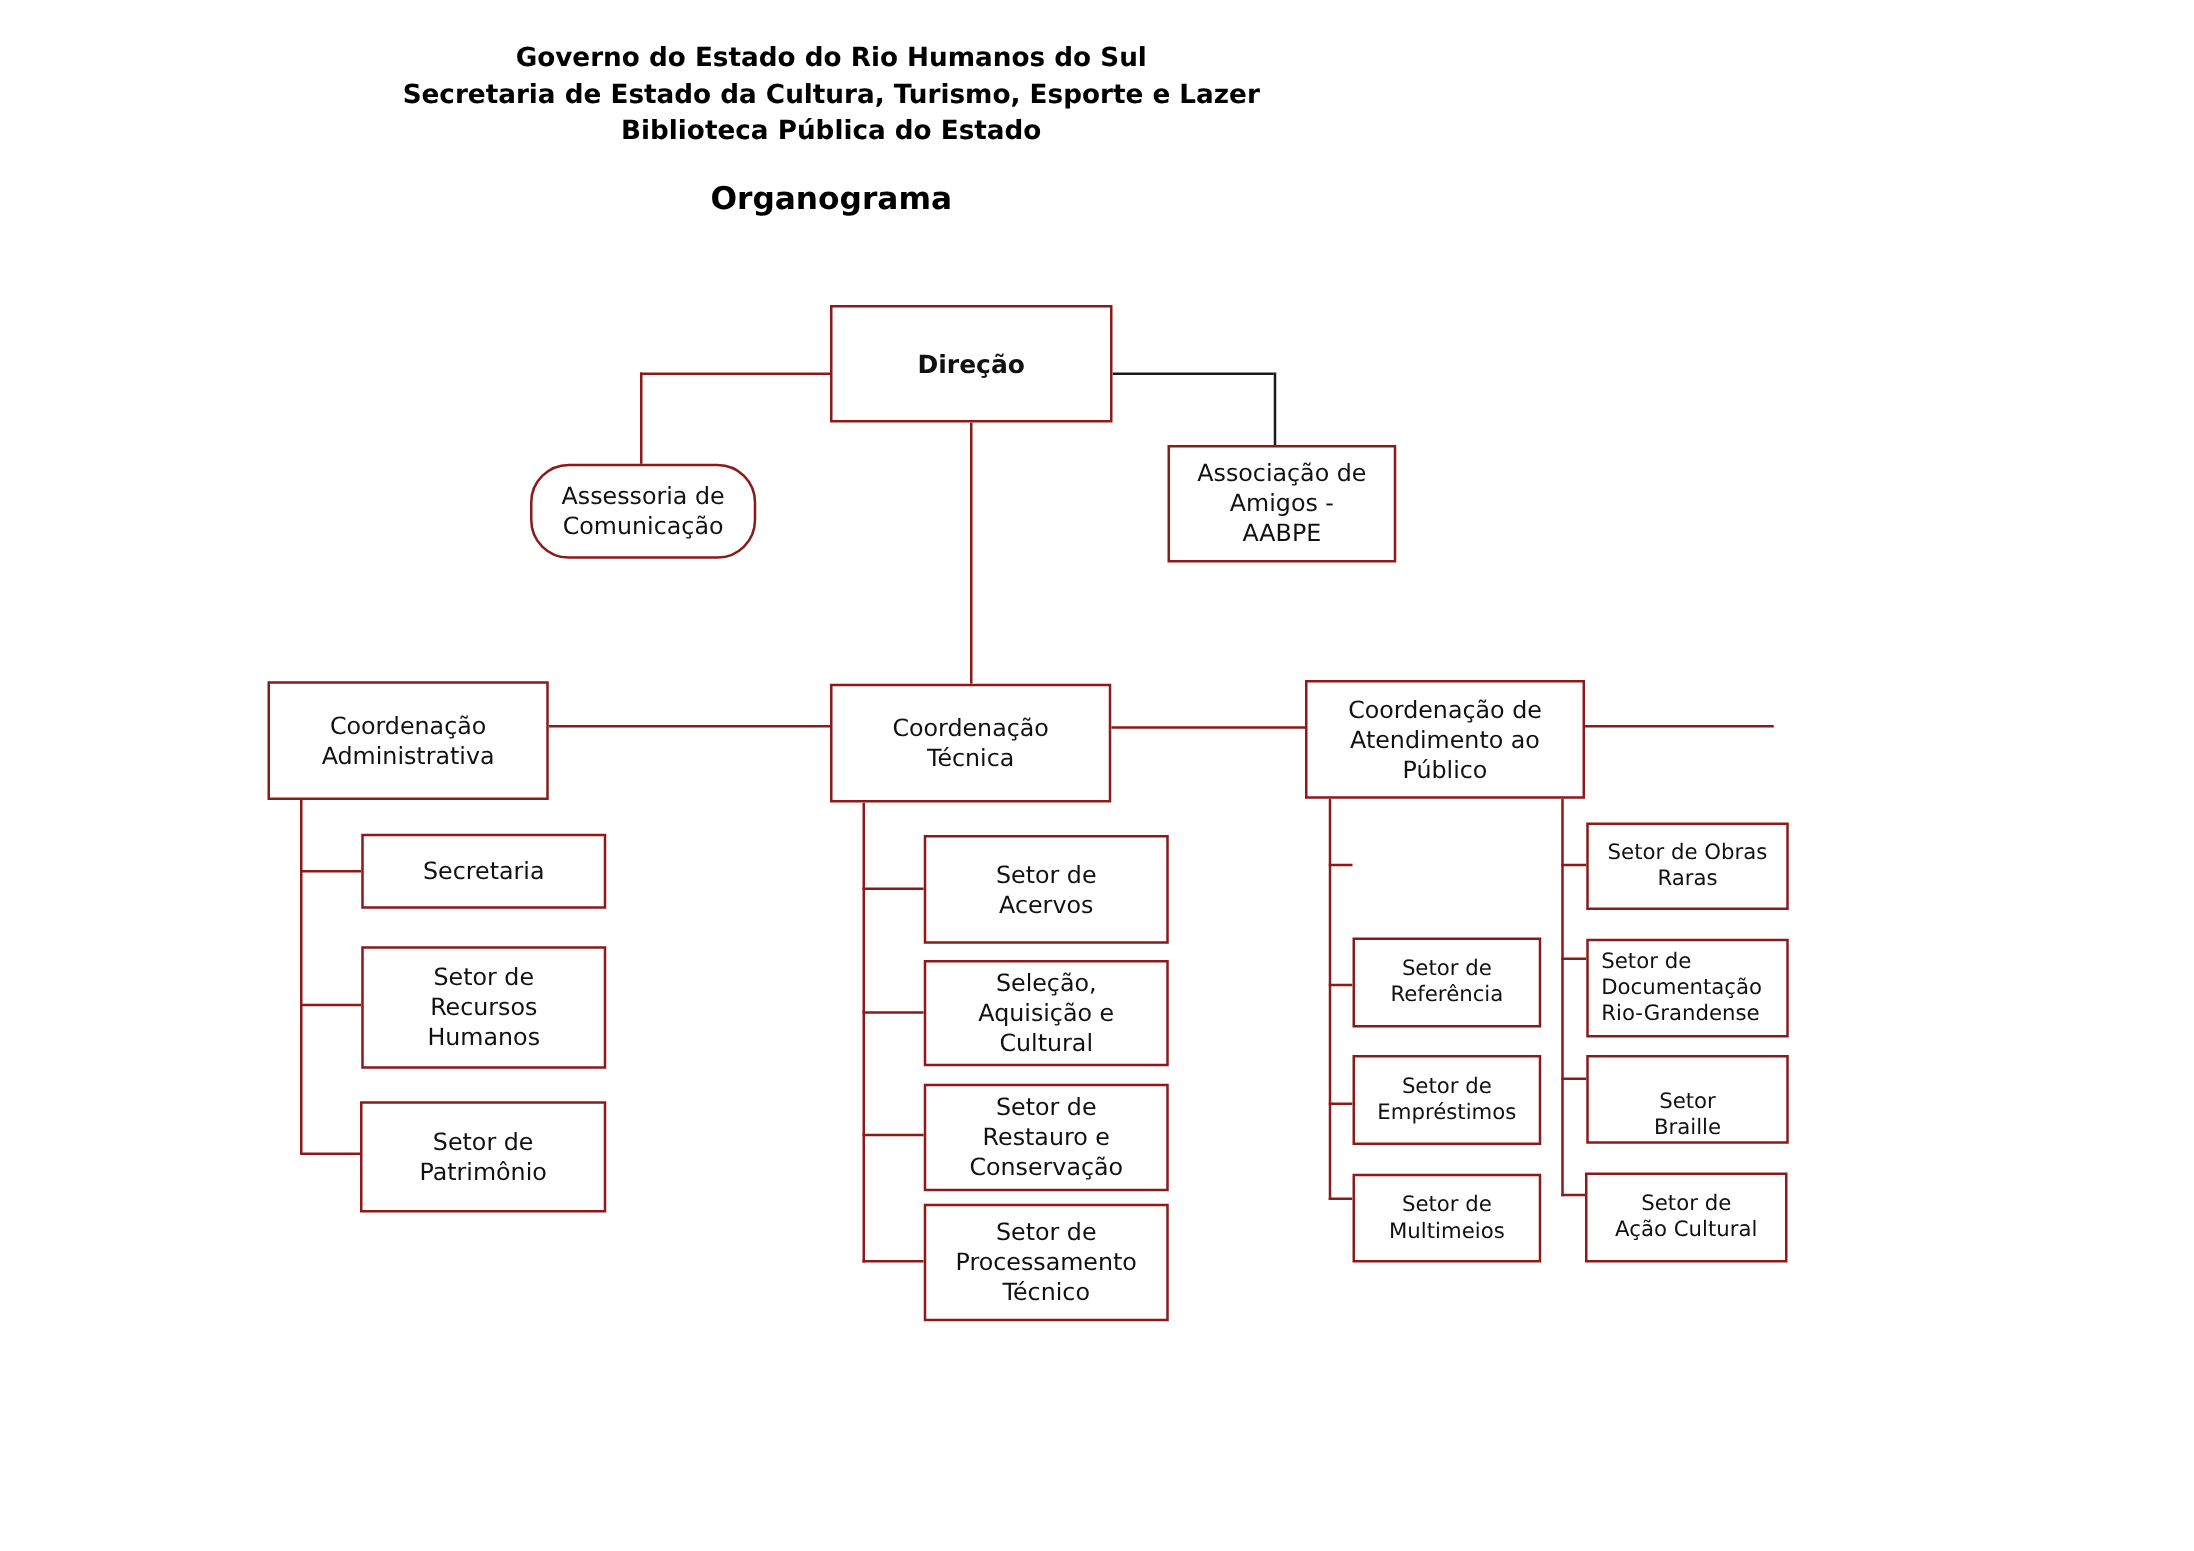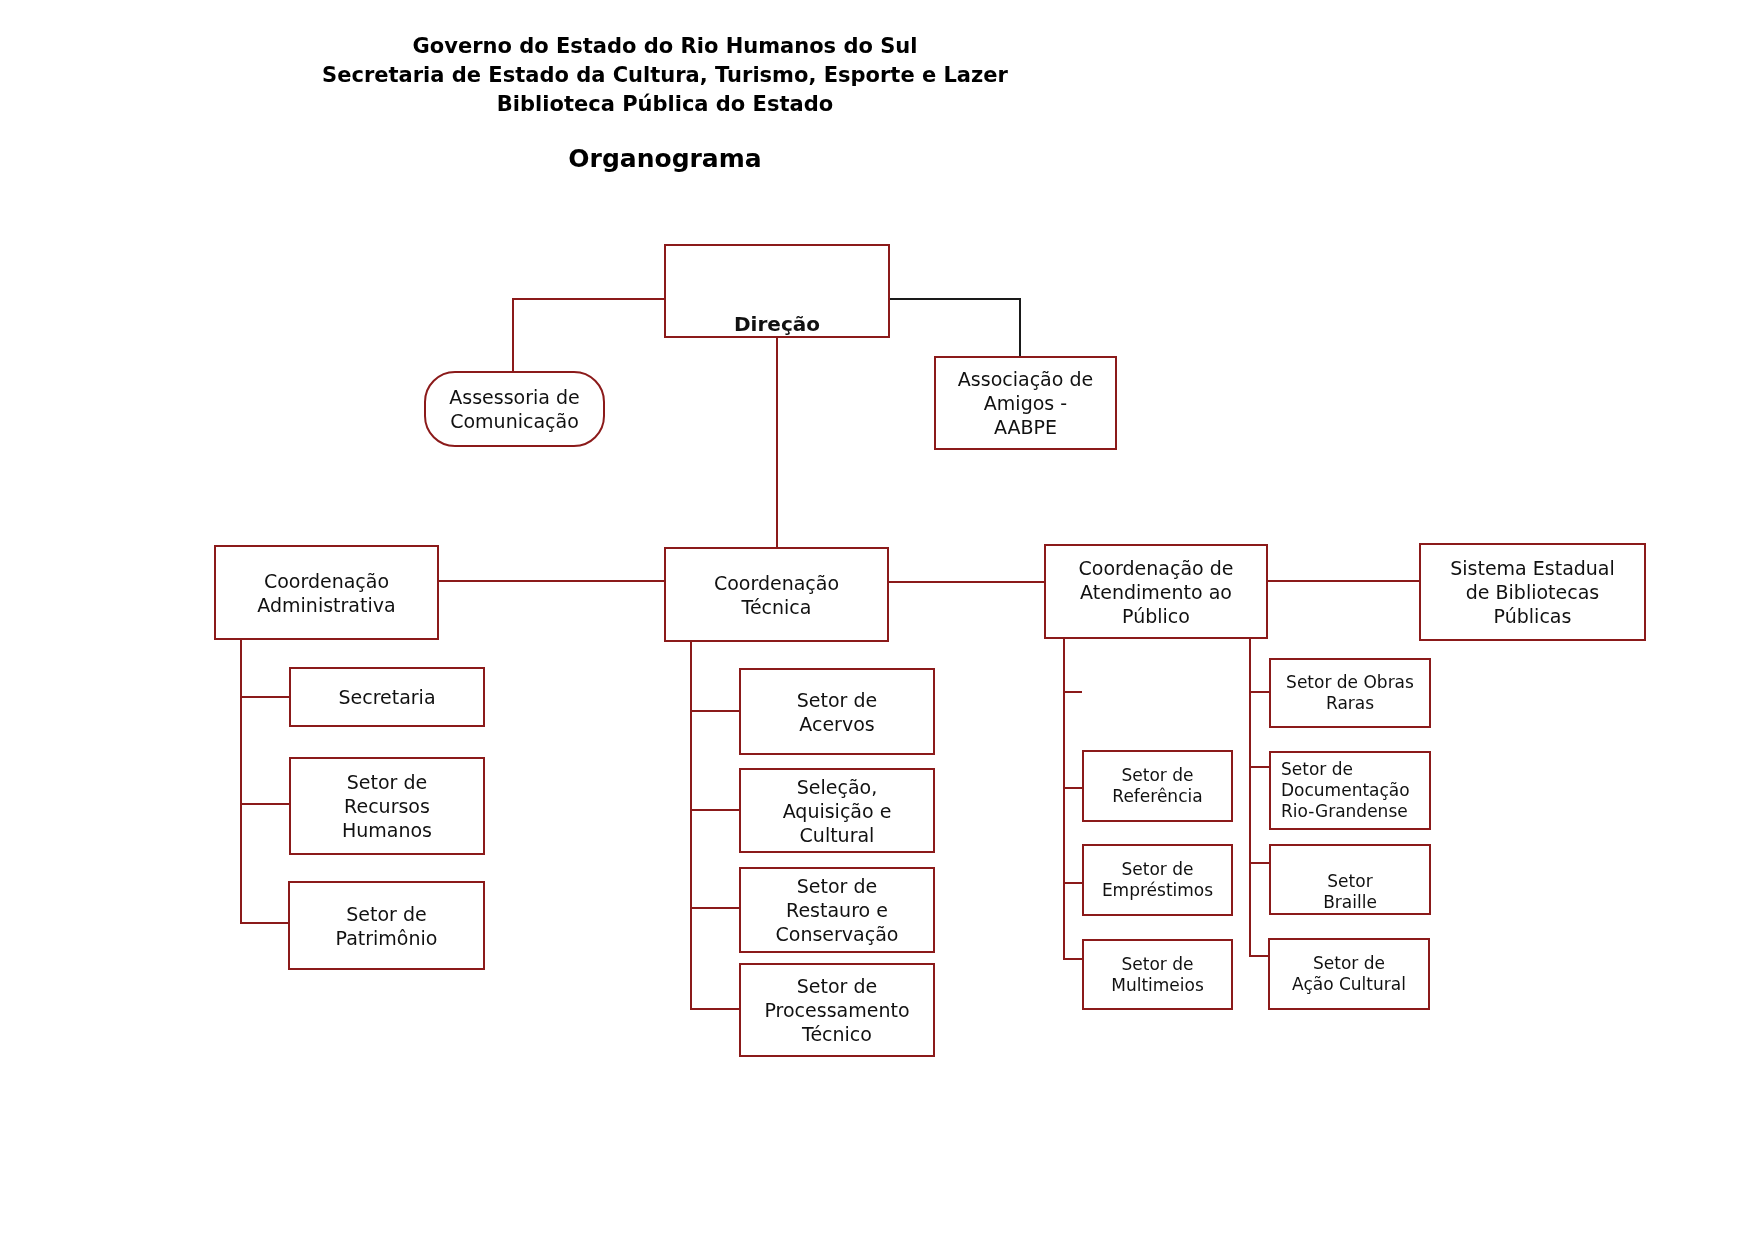--- a/index.html
+++ b/index.html
@@ -27,21 +27,21 @@
   .node{
     position:absolute;
     border:2px solid var(--line);
     background:#ffffff;
     display:flex;align-items:center;justify-content:center;
     text-align:center;
     font-size:19px;line-height:24px;
     white-space:pre-line;
     box-sizing:border-box;
   }
-  .node.bold{font-weight:bold;font-size:20px;align-items:flex-end;}
+  .node.bold{font-weight:bold;font-size:20px;}
   .node.small{font-size:17px;line-height:21px;}
   .node.left-align{justify-content:flex-start;text-align:left;padding-left:10px;}
   .node.top-align{align-items:flex-end;padding-top:7px;}
   .conn{position:absolute;background:var(--line);}
   .conn.alt{background:var(--line-alt);}
 </style>
 </head>
 <body>
 
 <div id="canvas">
@@ -110,25 +110,20 @@
     <span>Coordenação
 Técnica</span>
   </div>
 
   <div class="node" style="left:1044px;top:544px;width:224px;height:95px;">
     <span>Coordenação de
 Atendimento ao
 Público</span>
   </div>
 
-  <div class="node" style="left:1419px;top:543px;width:227px;height:98px;">
-    <span>Sistema Estadual
-de Bibliotecas
-Públicas</span>
-  </div>
 
   <div class="node" style="left:289px;top:667px;width:196px;height:60px;">
     <span>Secretaria</span>
   </div>
   <div class="node" style="left:289px;top:757px;width:196px;height:98px;">
     <span>Setor de
 Recursos
 Humanos</span>
   </div>
   <div class="node" style="left:288px;top:881px;width:197px;height:89px;">

